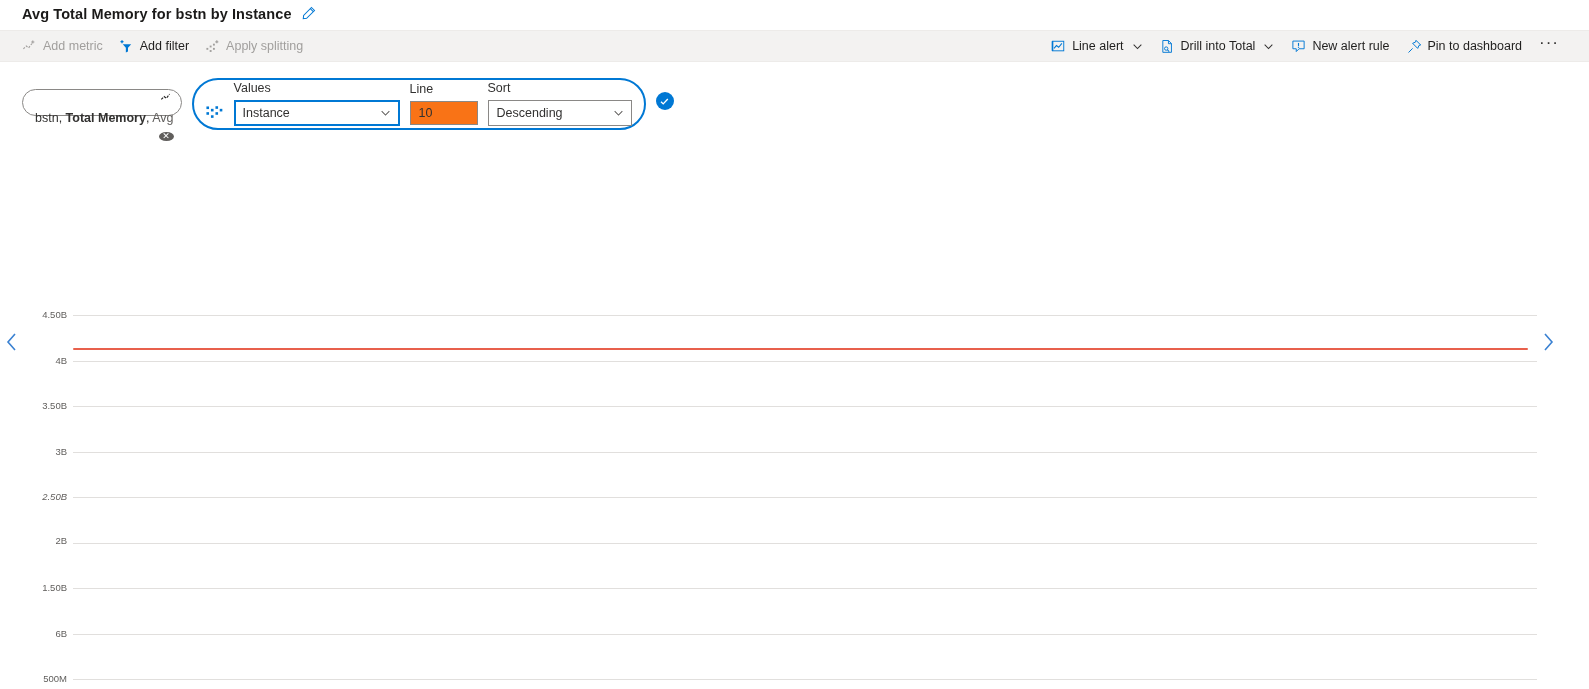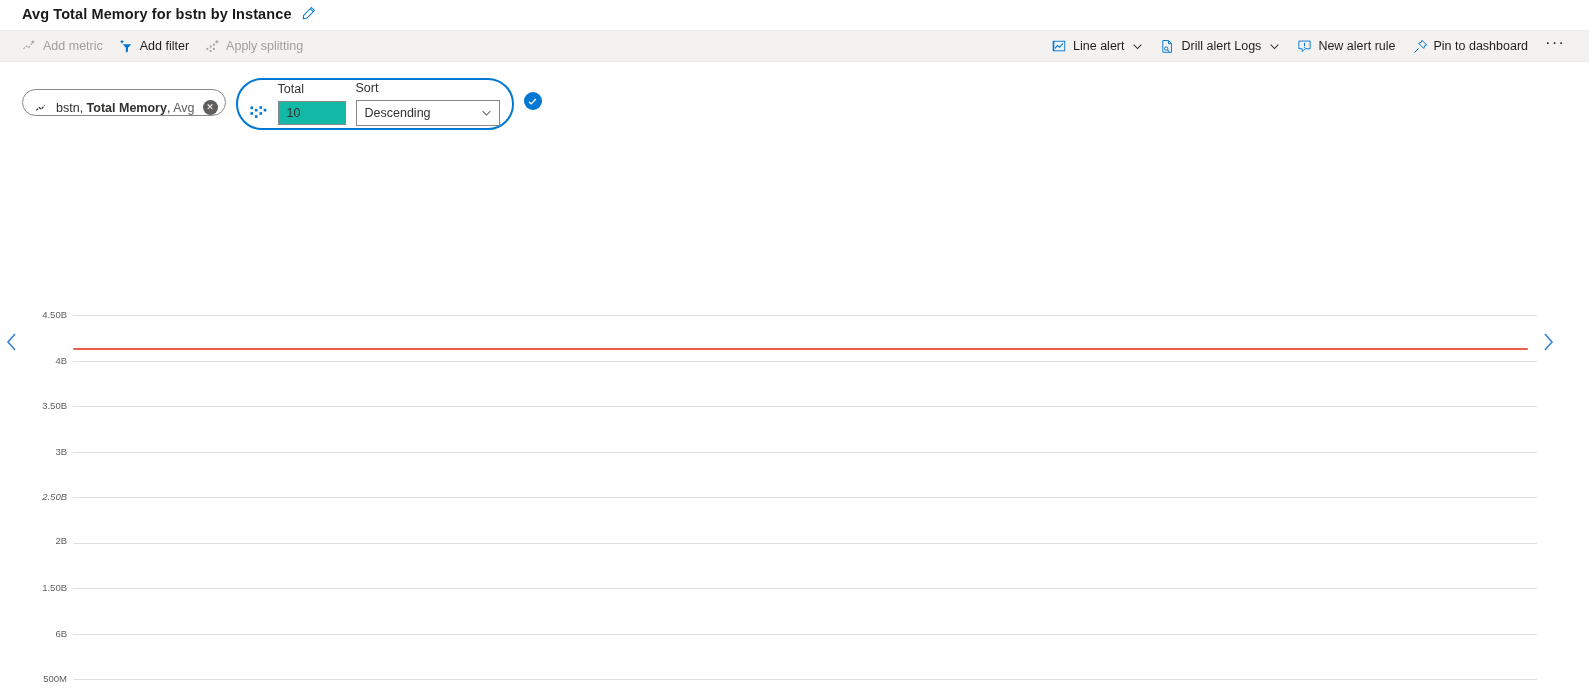--- a/index.html
+++ b/index.html
@@ -21,21 +21,21 @@
   .chart-title {
     font-size: 14.5px; font-weight: 600; color: #1b1a19;
     letter-spacing: .1px;
   }
   .edit-icon { margin-left: 9px; display: flex; align-items: center; cursor: pointer; }
 
   
   .commandbar {
     height: 32px; background: #f3f2f1;
     display: flex; align-items: center;
-    padding: 0 24px 0 22px;
+    padding: 0 30px 0 22px;
     border-top: 1px solid #edebe9;
     border-bottom: 1px solid #edebe9;
   }
   .cmd-left { display: flex; align-items: center; gap: 16px; }
   .cmd-right { display: flex; align-items: center; gap: 17px; margin-left: auto; }
   .cmd-btn {
     display: flex; align-items: center; gap: 6px;
     font-size: 12.5px; color: #201f1e; cursor: pointer;
     white-space: nowrap; line-height: 1;
   }
@@ -47,21 +47,21 @@
   
   .controls-row {
     display: flex; align-items: flex-start;
     padding: 16px 0 0 22px; height: 72px; gap: 10px;
   }
   .metric-pill {
     display: inline-flex; align-items: flex-end; gap: 7px;
     height: 27px; padding: 0 7px 0 12px;
     border: 1px solid #8a8886; border-radius: 14px;
     background: #fff; font-size: 12.5px; white-space: nowrap;
-    cursor: pointer; margin-top: 11px;
+    cursor: pointer; margin-top: 11px; flex-direction: column;
   }
   .pill-text { color: #323130; }
   .pill-text b { font-weight: 700; }
   .pill-text .dim { color: #605e5c; }
   .pill-close {
     width: 15px; height: 15px; border-radius: 50%;
     background: #605e5c; color: #fff;
     display: flex; align-items: center; justify-content: center;
     font-size: 9px; line-height: 1; cursor: pointer; margin-left: 1px;
   }
@@ -77,21 +77,21 @@
   .field-label { font-size: 12.5px; color: #323130; margin-bottom: 4px; line-height: 1.2; }
   .select-box {
     position: relative; height: 26px; border: 1px solid #8a8886;
     background: #fff; display: flex; align-items: center;
     padding: 0 24px 0 8px; font-size: 12.5px; color: #323130;
     cursor: pointer; min-width: 90px;
   }
   .select-box.focused { border: 2px solid #0078d4; padding: 0 24px 0 7px; }
   .select-caret { position: absolute; right: 7px; top: 50%; transform: translateY(-50%); display:flex; }
   .text-box {
-    height: 24px; border: 1px solid #8a8886; background: #14b8a6;
+    height: 24px; border: 1px solid #8a8886; background: #f97316;
     display: flex; align-items: center; padding: 0 8px;
     font-size: 12.5px; color: #323130; width: 68px; cursor: text;
   }
   .check-btn {
     width: 18px; height: 18px; border-radius: 50%; background: #0078d4;
     display: flex; align-items: center; justify-content: center;
     margin-top: 14px; cursor: pointer; flex: none;
   }
 
   
@@ -189,21 +189,21 @@
 
     <div class="cmd-btn">
       <span class="cmd-ico">
         <svg width="15" height="15" viewBox="0 0 16 16">
           <path d="M3 1.6h6l3.2 3.2v9.4H3z" fill="none" stroke="#0078d4" stroke-width="1"></path>
           <path d="M9 1.6v3.4h3.2" fill="none" stroke="#0078d4" stroke-width="1"></path>
           <circle cx="6.6" cy="10.2" r="1.8" fill="none" stroke="#0078d4" stroke-width="1"></circle>
           <path d="M8 11.6l1.8 1.8" stroke="#0078d4" stroke-width="1.1"></path>
         </svg>
       </span>
-      <span>Drill alert Logs</span>
+      <span>Drill into Total</span>
       <span class="caret">
         <svg width="11" height="11" viewBox="0 0 12 12">
             <path d="M1.8 4l4.2 4.2L10.2 4" fill="none" stroke="#323130" stroke-width="1.1"></path>
           </svg>
       </span>
     </div>
 
     <div class="cmd-btn">
       <span class="cmd-ico">
         <svg width="15" height="15" viewBox="0 0 16 16">
@@ -249,23 +249,34 @@
             <rect x="5" y="6.6" width="2.2" height="2.2"></rect>
           <rect x="8.8" y="9.4" width="2.2" height="2.2"></rect>
             <rect x="5" y="12" width="2.2" height="2.2"></rect>
           <rect x="8.8" y="4.4" width="2.2" height="2.2"></rect>
             <rect x="12.4" y="6.6" width="2.2" height="2.2"></rect>
           <rect x="1.2" y="4.6" width="2.2" height="2.2"></rect>
         </g>
       </svg>
     </span>
 
-
     <div class="field">
-      <span class="field-label">Total</span>
+      <span class="field-label">Values</span>
+      <div class="select-box focused" style="width:166px">
+        <span>Instance</span>
+        <span class="select-caret">
+          <svg width="11" height="11" viewBox="0 0 12 12">
+              <path d="M1.8 4l4.2 4.2L10.2 4" fill="none" stroke="#605e5c" stroke-width="1.1"></path>
+            </svg>
+        </span>
+      </div>
+    </div>
+
+    <div class="field">
+      <span class="field-label">Line</span>
       <div class="text-box">
         <span>10</span>
       </div>
     </div>
 
     <div class="field">
       <span class="field-label">Sort</span>
       <div class="select-box" style="width:144px">
         <span>Descending</span>
         <span class="select-caret">

